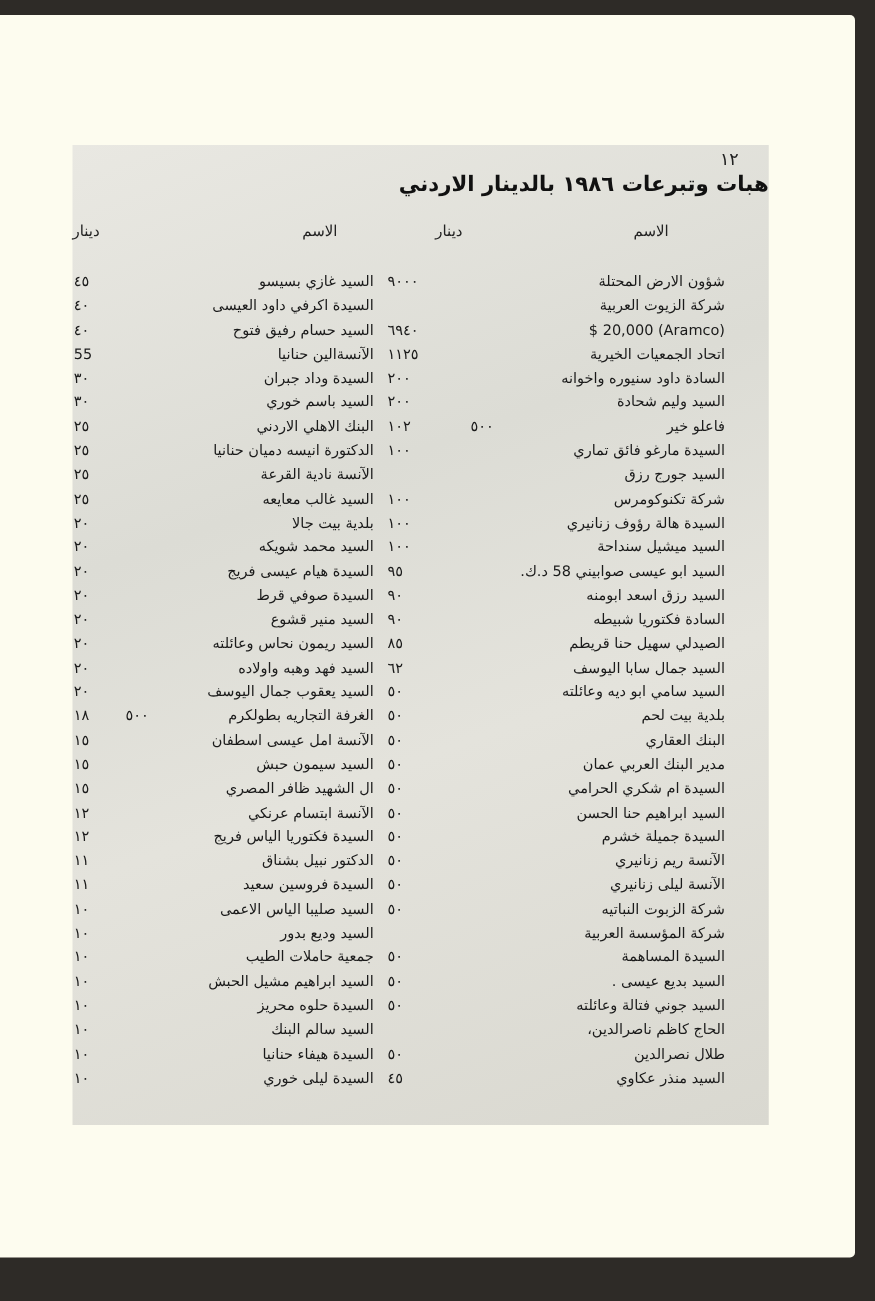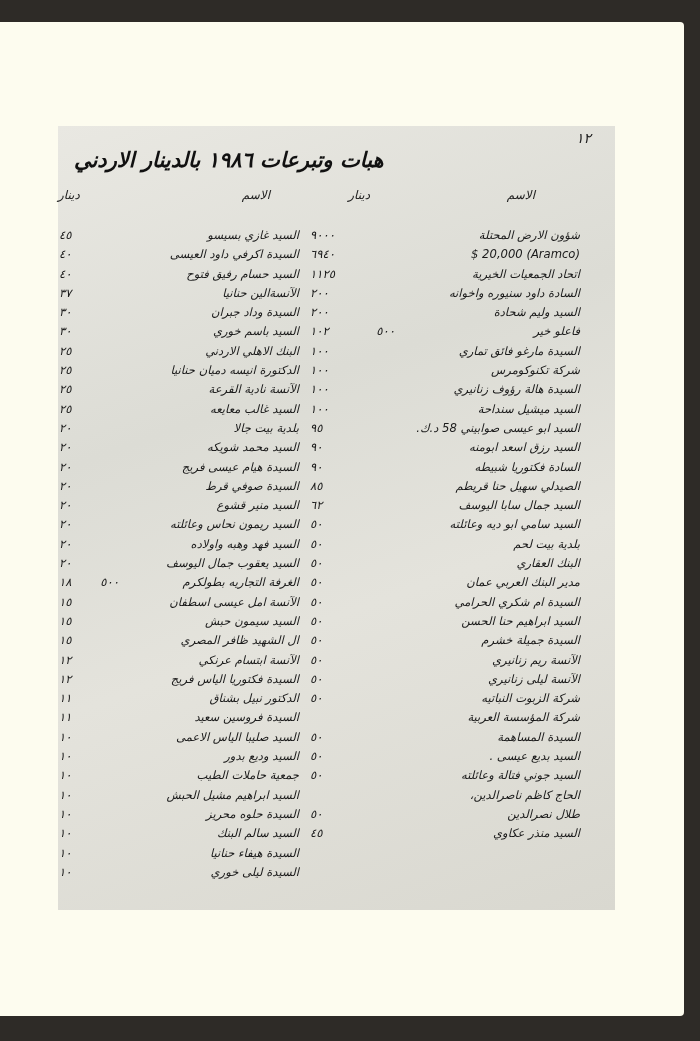--- a/index.html
+++ b/index.html
@@ -3,37 +3,36 @@
 <meta charset="utf-8">
 <style>
   html, body { margin: 0; padding: 0; }
   body {
     width: 700px; height: 1041px; overflow: hidden;
     background: #2e2b27;
     position: relative;
     font-family: "DejaVu Sans", sans-serif;
   }
   .sheet {
-    position: absolute; left: 0; top: 22px; width: 684px; height: 994px;
+    position: absolute; left: 0; top: 12px; width: 684px; height: 994px;
     background: #fdfcef;
     border-radius: 0 4px 4px 0;
-    font-style: italic;
   }
   .panel {
     position: absolute; left: 58px; top: 104px; width: 557px; height: 784px;
     background: linear-gradient(160deg, #e9e8e2 0%, #dcdcd5 35%, #e4e3dc 60%, #d9d8d0 100%);
   }
   .page-num {
     position: absolute; right: 24px; top: 4px;
     font-size: 14px; color: #222;
   }
   .title {
     position: absolute; left: 0; right: 0; top: 22px;
-    text-align: left; direction: rtl;
-    font-weight: bold; font-size: 21px; color: #111; padding-left: 16px;
+    text-align: right; direction: rtl;
+    font-weight: bold; font-size: 17px; color: #111; padding-left: 16px;
   }
   .hdr {
     position: absolute; top: 62px; font-size: 12px; color: #222; direction: rtl;
   }
   .col {
     position: absolute; top: 102px; direction: rtl;
   }
   .row {
     height: 19.3px; position: relative; font-size: 11.6px; color: #1a1a1a; white-space: nowrap;
   }
@@ -60,20 +59,24 @@
     <div class="hdr" style="right:245px">دينار</div>
     <div class="hdr" style="right:345px">الاسم</div>
     <div class="hdr" style="left:0px">دينار</div>
 
     <div class="col right-col" id="rightCol">
         <div class="row">
           <span class="name">شؤون الارض المحتلة</span>
           <span class="val">٩٠٠٠</span>
         </div>
         <div class="row">
+          <span class="name">شركة الزيوت العربية</span>
+          <span class="val"></span>
+        </div>
+        <div class="row">
           <span class="name ltr">$ 20,000 (Aramco)</span>
           <span class="val">٦٩٤٠</span>
         </div>
         <div class="row">
           <span class="name">اتحاد الجمعيات الخيرية</span>
           <span class="val">١١٢٥</span>
         </div>
         <div class="row">
           <span class="name">السادة داود سنيوره واخوانه</span>
           <span class="val">٢٠٠</span>
@@ -85,20 +88,24 @@
         <div class="row">
           <span class="name">فاعلو خير</span>
           <span class="val">١٠٢</span>
           <span class="extra">٥٠٠</span>
         </div>
         <div class="row">
           <span class="name">السيدة مارغو فائق تماري</span>
           <span class="val">١٠٠</span>
         </div>
         <div class="row">
+          <span class="name">السيد جورج رزق</span>
+          <span class="val"></span>
+        </div>
+        <div class="row">
           <span class="name">شركة تكنوكومرس</span>
           <span class="val">١٠٠</span>
         </div>
         <div class="row">
           <span class="name">السيدة هالة رؤوف زنانيري</span>
           <span class="val">١٠٠</span>
         </div>
         <div class="row">
           <span class="name">السيد ميشيل سنداحة</span>
           <span class="val">١٠٠</span>
@@ -200,21 +207,21 @@
         <div class="row">
           <span class="name">السيدة اكرفي داود العيسى</span>
           <span class="val">٤٠</span>
         </div>
         <div class="row">
           <span class="name">السيد حسام رفيق فتوح</span>
           <span class="val">٤٠</span>
         </div>
         <div class="row">
           <span class="name">الآنسةالين حنانيا</span>
-          <span class="val">٣٧</span>
+          <span class="val">55</span>
         </div>
         <div class="row">
           <span class="name">السيدة وداد جبران</span>
           <span class="val">٣٠</span>
         </div>
         <div class="row">
           <span class="name">السيد باسم خوري</span>
           <span class="val">٣٠</span>
         </div>
         <div class="row">

